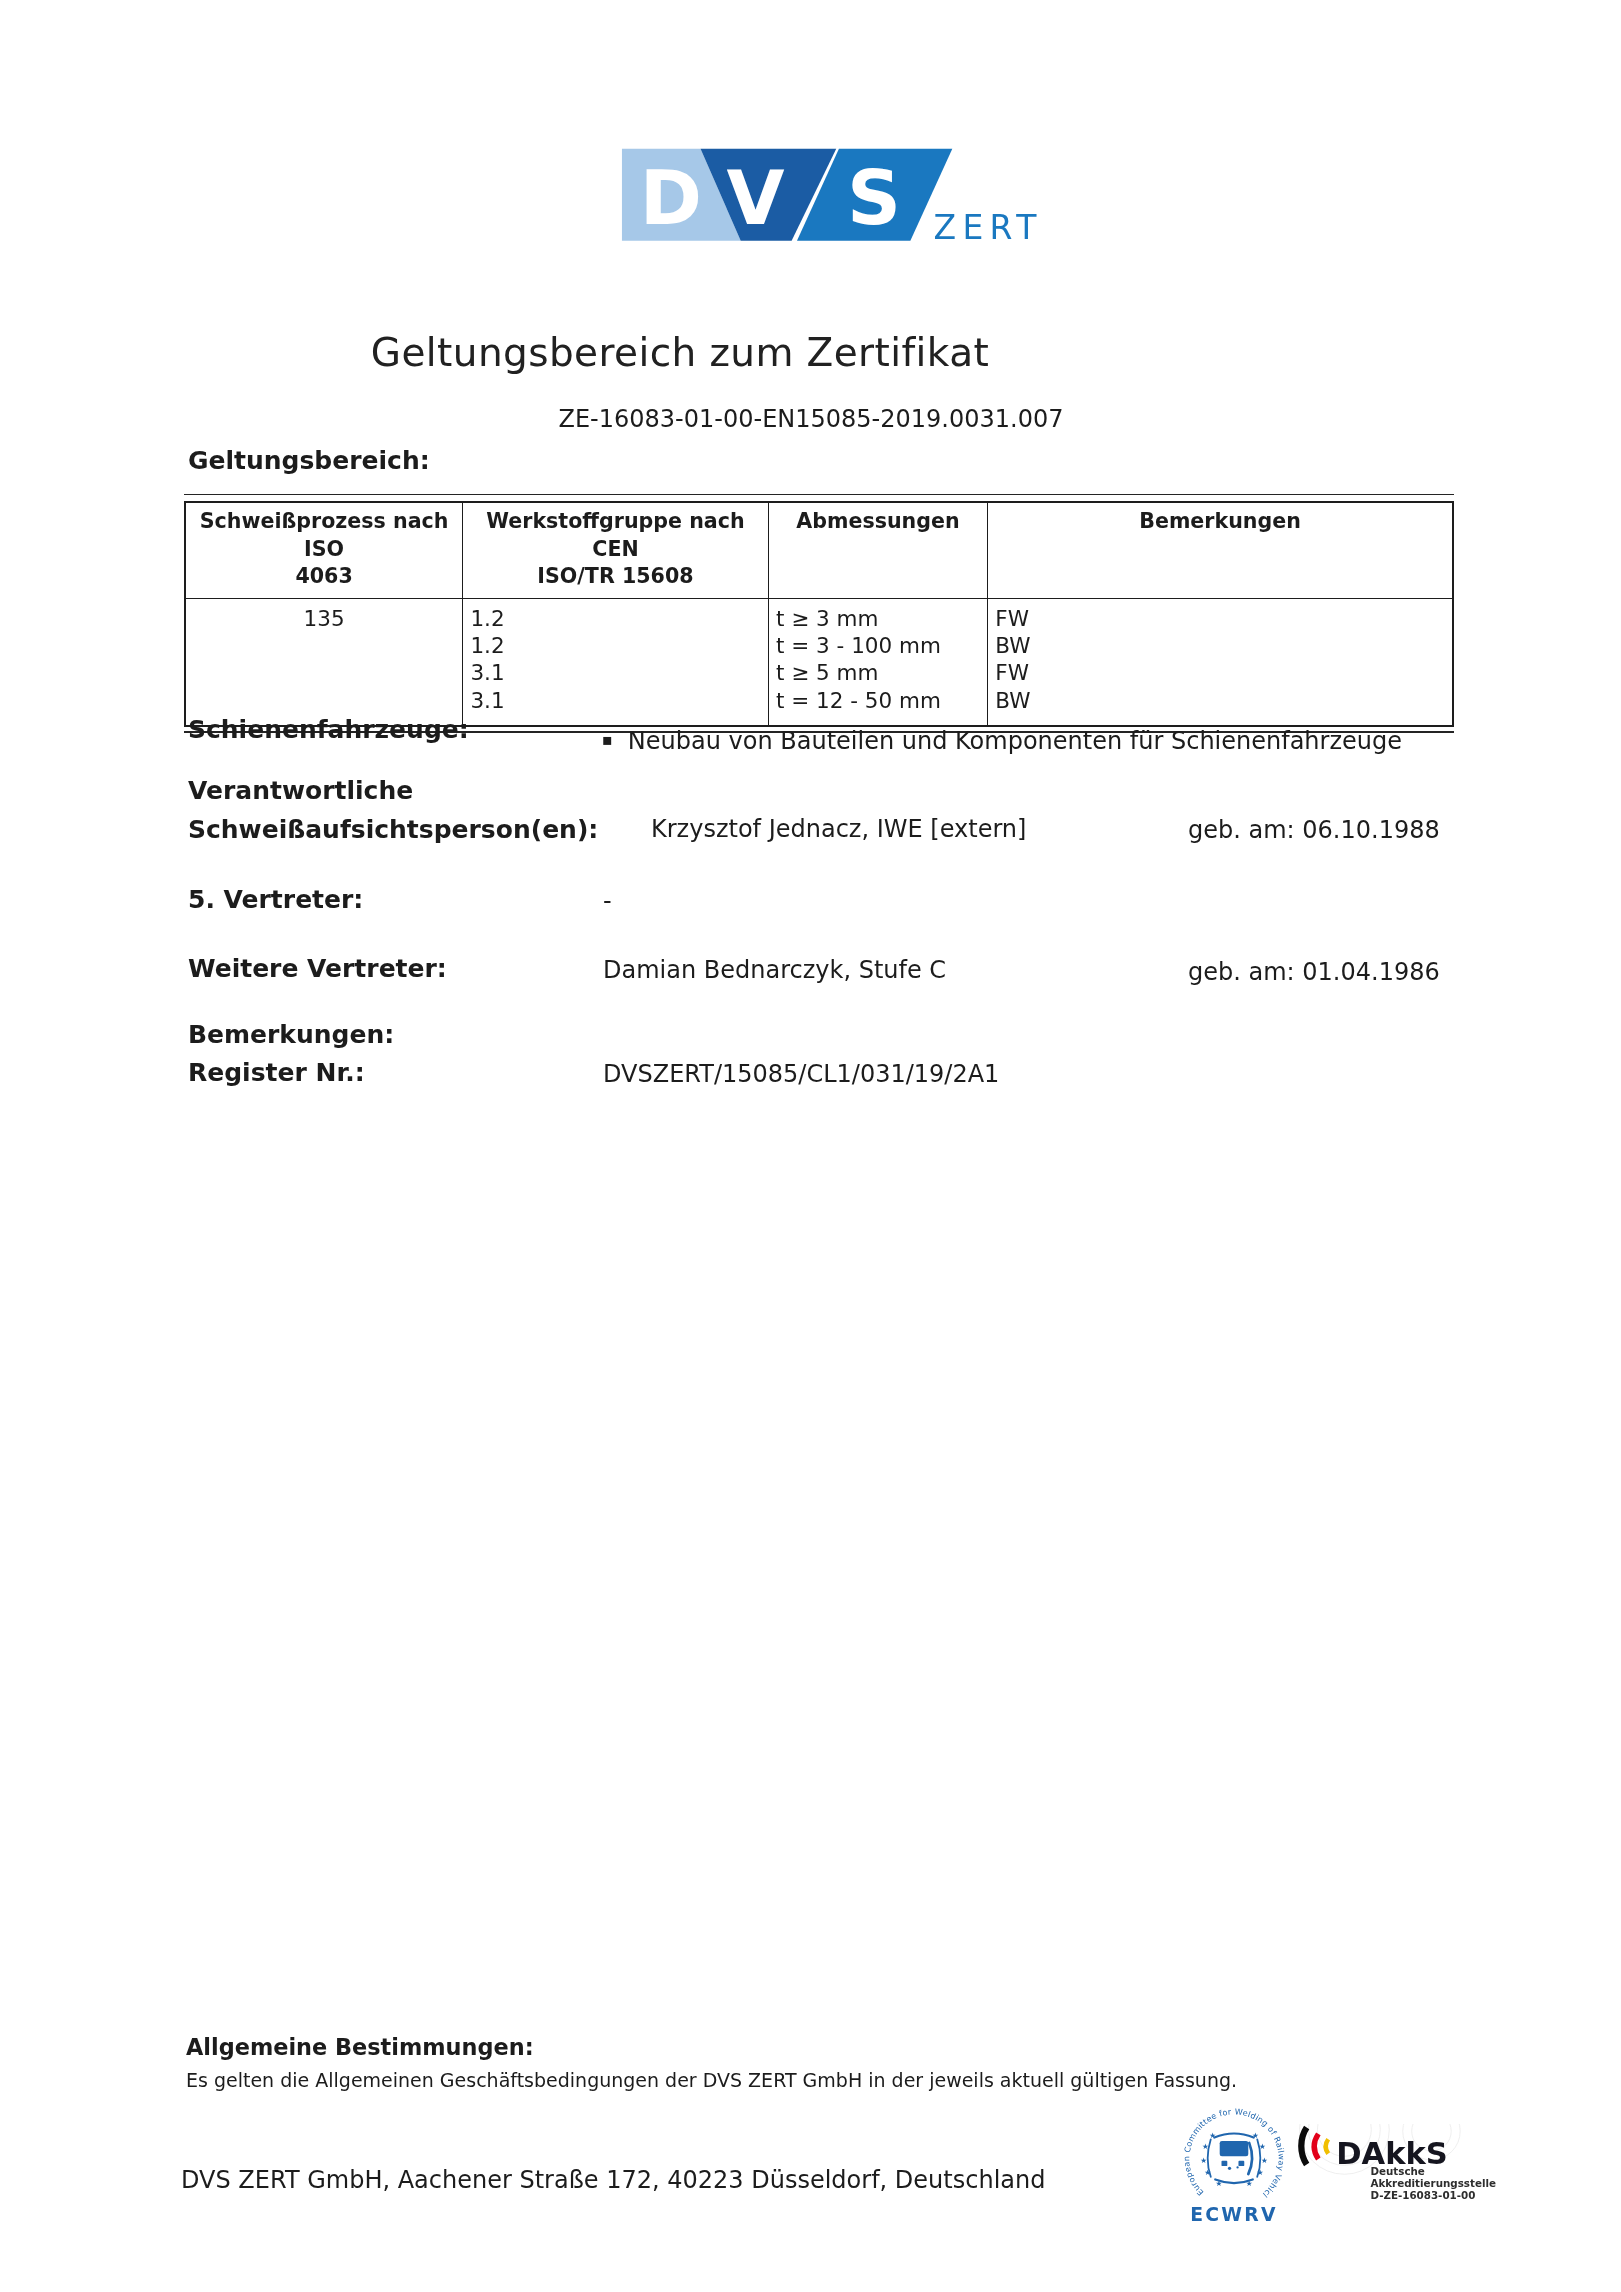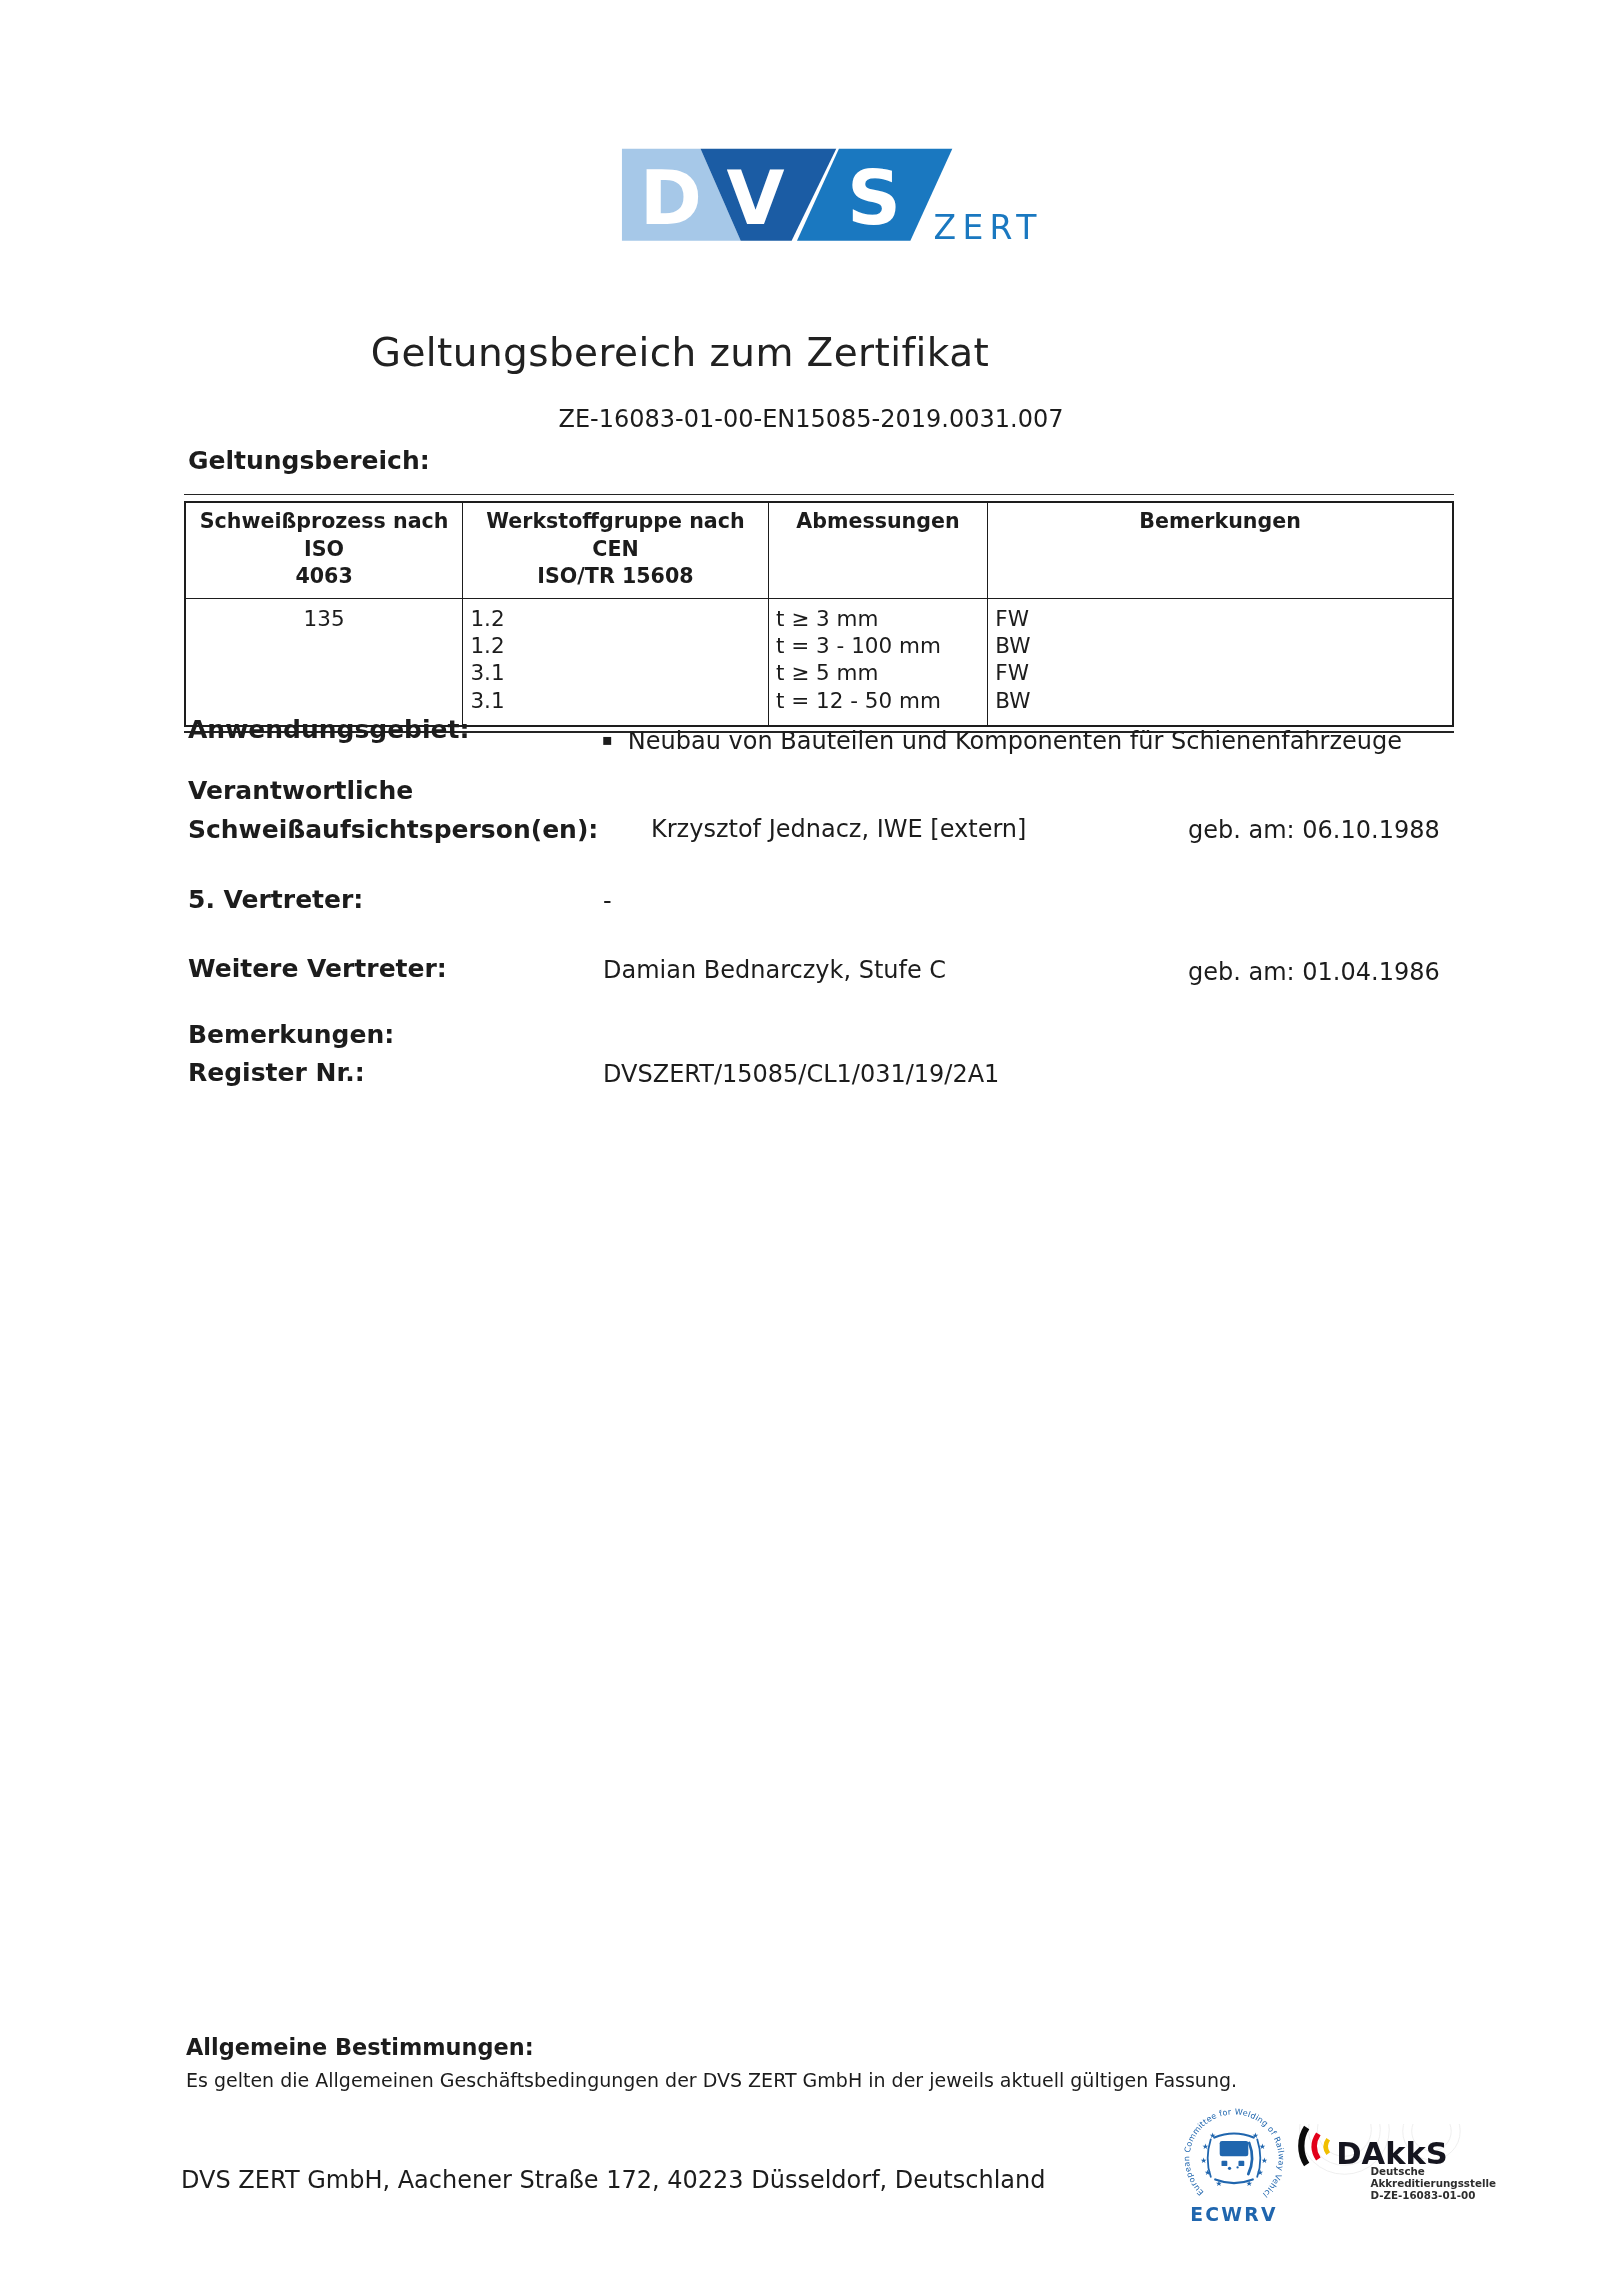--- a/index.html
+++ b/index.html
@@ -76,21 +76,21 @@
 t = 12 - 50 mm</td>
         <td>FW
 BW
 FW
 BW</td>
       </tr>
     </tbody>
   </table>
 </div>
 
-<div class="abs label" style="left:188px;top:710px;">Anwendungsgebiet:</div>
+<div class="abs label" style="left:188px;top:710px;">Schienenfahrzeuge:</div>
 <div class="abs value" style="left:602px;top:712px;margin-top:8px;"><span class="bullet">▪</span><span>Neubau von Bauteilen und Komponenten für Schienenfahrzeuge</span></div>
 
 <div class="abs label" style="left:188px;top:771px;">Verantwortliche
 Schweißaufsichtsperson(en):</div>
 <div class="abs value" style="left:603px;top:810px;margin-left:48px;">Krzysztof Jednacz, IWE [extern]</div>
 <div class="abs geb" style="left:1188px;top:811px;">geb. am: 06.10.1988</div>
 
 <div class="abs label" style="left:188px;top:880px;">5. Vertreter:</div>
 <div class="abs value" style="left:603px;top:882px;">-</div>
 

